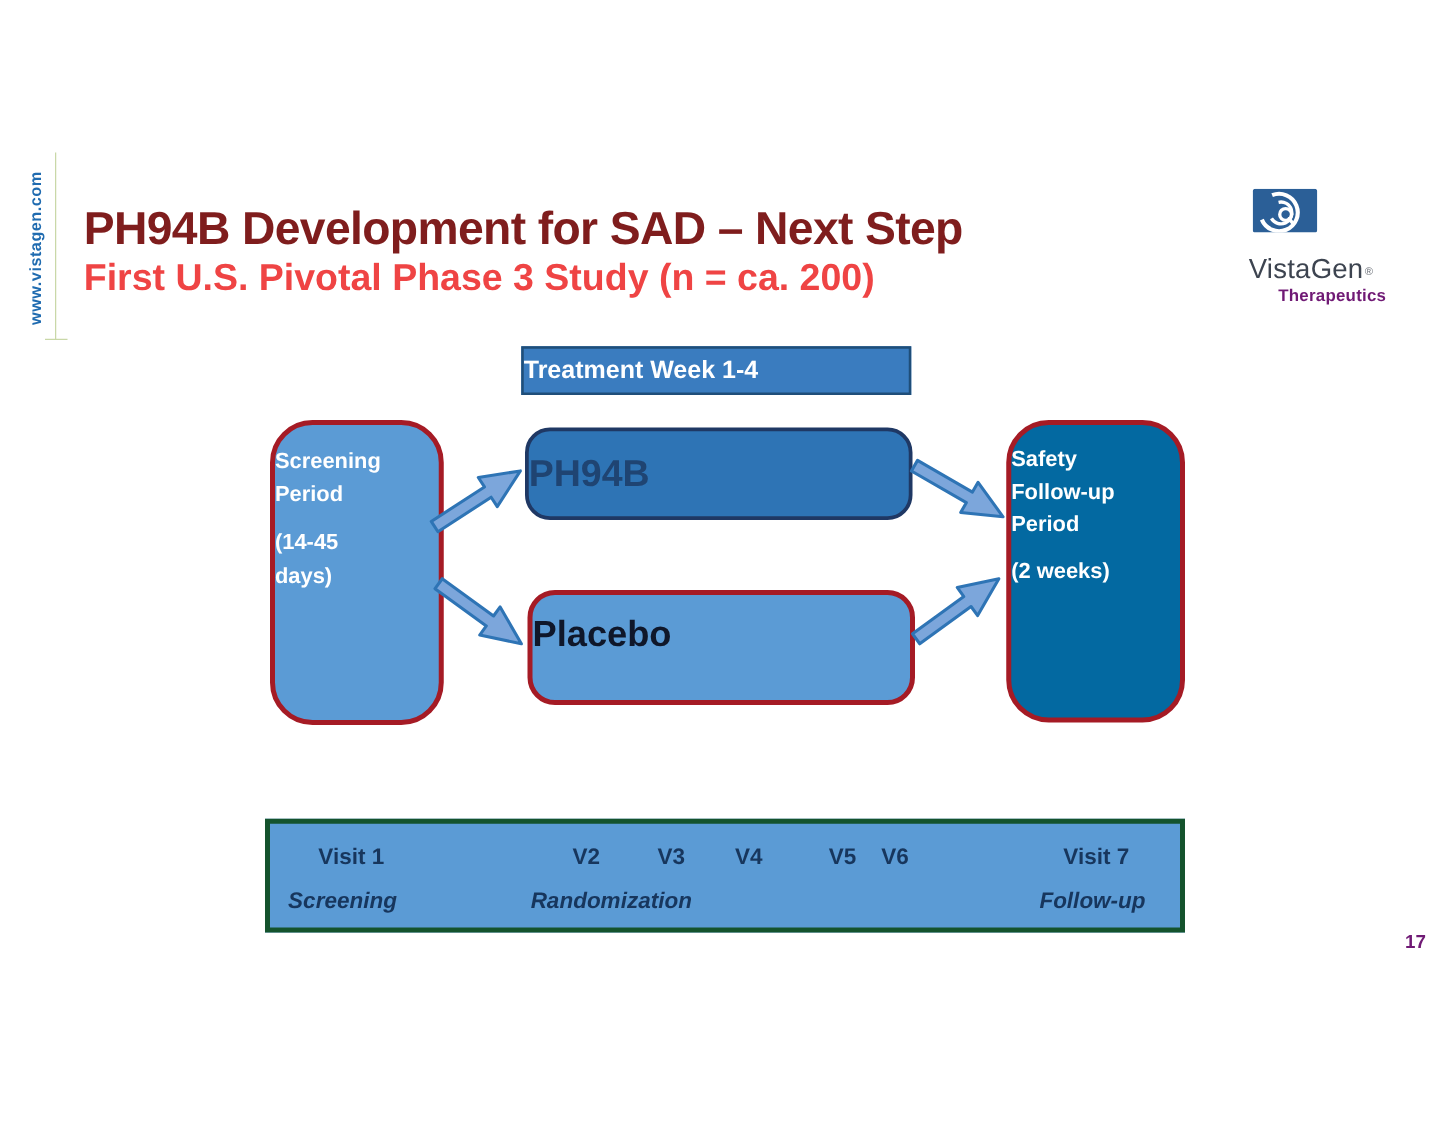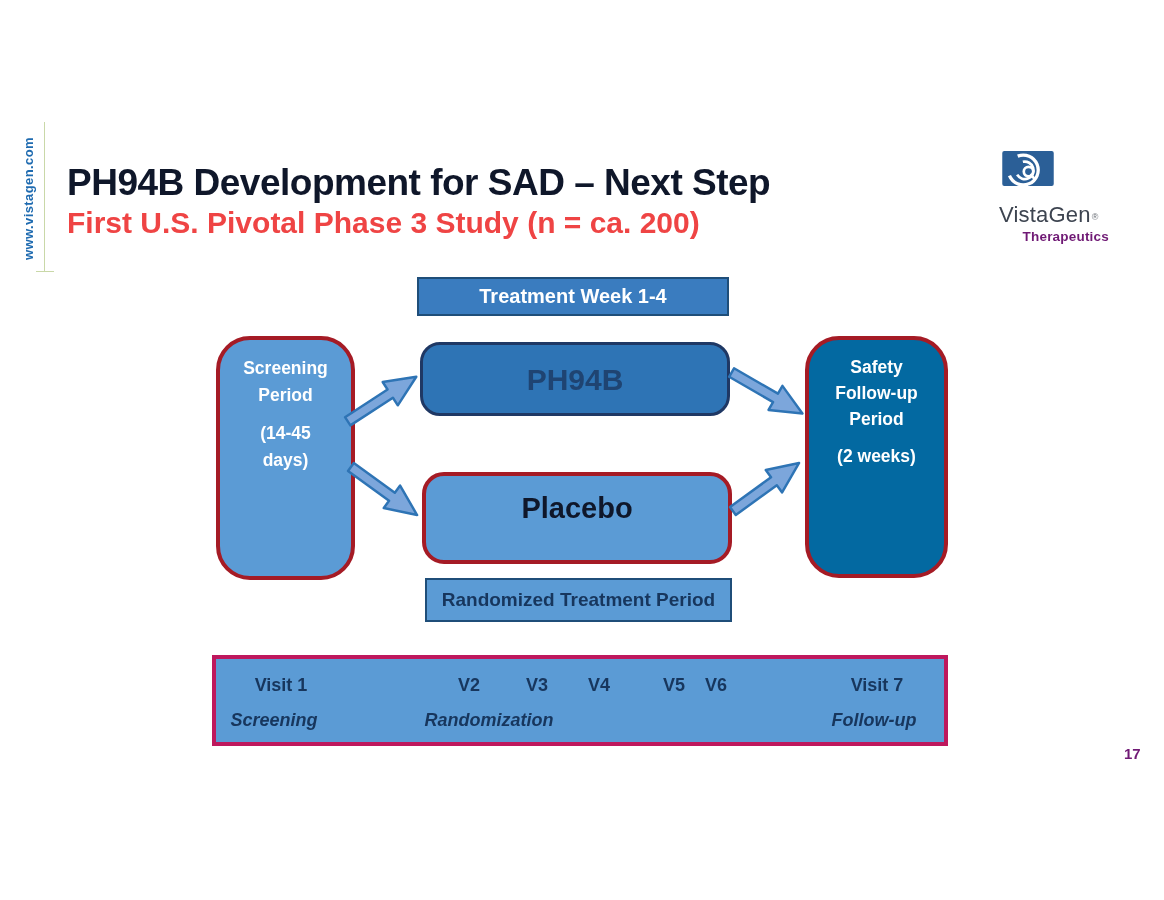--- a/index.html
+++ b/index.html
@@ -6,32 +6,32 @@
   .slide{position:relative;width:1164px;height:900px;background:#ffffff;overflow:hidden;
          font-family:"Liberation Sans",sans-serif;}
 
   
   .sidebar-url{position:absolute;left:-42px;top:191px;width:140px;text-align:center;
                transform:rotate(-90deg);font-size:13px;font-weight:700;color:#1f6bb0;letter-spacing:.4px;}
   .divider-v{position:absolute;left:44px;top:122px;width:1px;height:150px;background:#c9d8a8;}
   .divider-tick{position:absolute;left:36px;top:271px;width:18px;height:1px;background:#c9d8a8;}
 
   
-  .title{position:absolute;left:67px;top:162px;font-size:37px;font-weight:700;color:#0f172a;letter-spacing:-.5px;white-space:nowrap;}
+  .title{position:absolute;left:67px;top:162px;font-size:37px;font-weight:700;color:#7f1d1d;letter-spacing:-.5px;white-space:nowrap;}
   .subtitle{position:absolute;left:67px;top:206px;font-size:30px;font-weight:700;color:#ef4444;white-space:nowrap;}
 
   
   .logo{position:absolute;left:999px;top:151px;width:110px;}
   .logo-mark{display:block;margin-left:3px;}
   .logo-name{font-size:22px;font-weight:400;color:#3d4450;margin-top:16px;letter-spacing:.2px;}
   .logo-name .reg{font-size:9px;color:#6a6f77;vertical-align:2px;margin-left:1px;}
   .logo-tagline{font-size:13.5px;font-weight:700;color:#701a75;text-align:right;margin-top:1px;letter-spacing:.2px;}
 
   
-  .dbox{position:absolute;box-sizing:border-box;text-align:center;}
+  .dbox{position:absolute;box-sizing:border-box;text-align:left;}
   .treatment-week{left:417px;top:277px;width:312px;height:39px;background:#3a7cbf;border:2.5px solid #1f4e79;
                   color:#fff;font-size:20px;font-weight:700;line-height:34px;}
   .screening{left:216px;top:336px;width:139px;height:244px;background:#5b9bd5;border:4px solid #a51b25;border-radius:34px;
              color:#fff;font-size:17.5px;font-weight:700;line-height:27px;padding-top:15px;}
   .safety{left:805px;top:336px;width:143px;height:242px;background:#0369a1;border:4px solid #a51b25;border-radius:34px;
           color:#fff;font-size:17.5px;font-weight:700;line-height:26px;padding-top:14px;}
   .spacer-sm{height:11px;}
   .ph94b{left:420px;top:342px;width:310px;height:74px;background:#2e74b5;border:3.5px solid #1f3864;border-radius:20px;
          color:#1f4472;font-size:30px;font-weight:700;padding-top:18px;}
   .placebo{left:422px;top:472px;width:310px;height:92px;background:#5b9bd5;border:4px solid #a51b25;border-radius:22px;
@@ -42,21 +42,21 @@
   
   .arrow{position:absolute;width:82px;height:36px;overflow:visible;}
   .arrow polygon{fill:#7ca6db;stroke:#2e74b5;stroke-width:3;stroke-linejoin:round;}
   .a1{left:341px;top:381px;transform:rotate(-33deg);}
   .a2{left:343px;top:473px;transform:rotate(36deg);}
   .a3{left:726px;top:375px;transform:rotate(30deg);}
   .a4{left:725px;top:469px;transform:rotate(-36deg);}
 
   
   .visit-table{position:absolute;left:212px;top:655px;width:736px;height:91px;box-sizing:border-box;
-               background:#5b9bd5;border:4px solid #be185d;}
+               background:#5b9bd5;border:4px solid #14532d;}
   .visit-table span{position:absolute;transform:translateX(-50%);color:#17365d;font-weight:700;white-space:nowrap;}
   .vrow{top:16px;font-size:18px;}
   .prow{top:51px;font-size:18px;font-style:italic;}
   .vx0{left:65px;}  .vx1{left:253px;} .vx2{left:321px;} .vx3{left:383px;}
   .vx4{left:418px;margin-left:40px;} .vx5{left:500px;} .vx6{left:661px;}
   .px0{left:58px;}  .px1{left:273px;} .px2{left:658px;}
 
   .page-number{position:absolute;left:1124px;top:745px;font-size:15px;font-weight:600;color:#701a75;}
 </style>
 </head>
@@ -97,21 +97,20 @@
   <div class="dbox placebo">Placebo</div>
 
   <div class="dbox safety">
     <div>Safety</div>
     <div>Follow-up</div>
     <div>Period</div>
     <div class="spacer-sm"></div>
     <div>(2 weeks)</div>
   </div>
 
-  <div class="dbox randomized">Randomized Treatment Period</div>
 
   <svg class="arrow a1" viewBox="0 0 100 44">
     <polygon points="0,16 62,16 62,5 100,22 62,39 62,28 0,28"></polygon>
     </svg>
   <svg class="arrow a2" viewBox="0 0 100 44">
     <polygon points="0,16 62,16 62,5 100,22 62,39 62,28 0,28"></polygon>
     </svg>
   <svg class="arrow a3" viewBox="0 0 100 44">
     <polygon points="0,16 62,16 62,5 100,22 62,39 62,28 0,28"></polygon>
     </svg>

